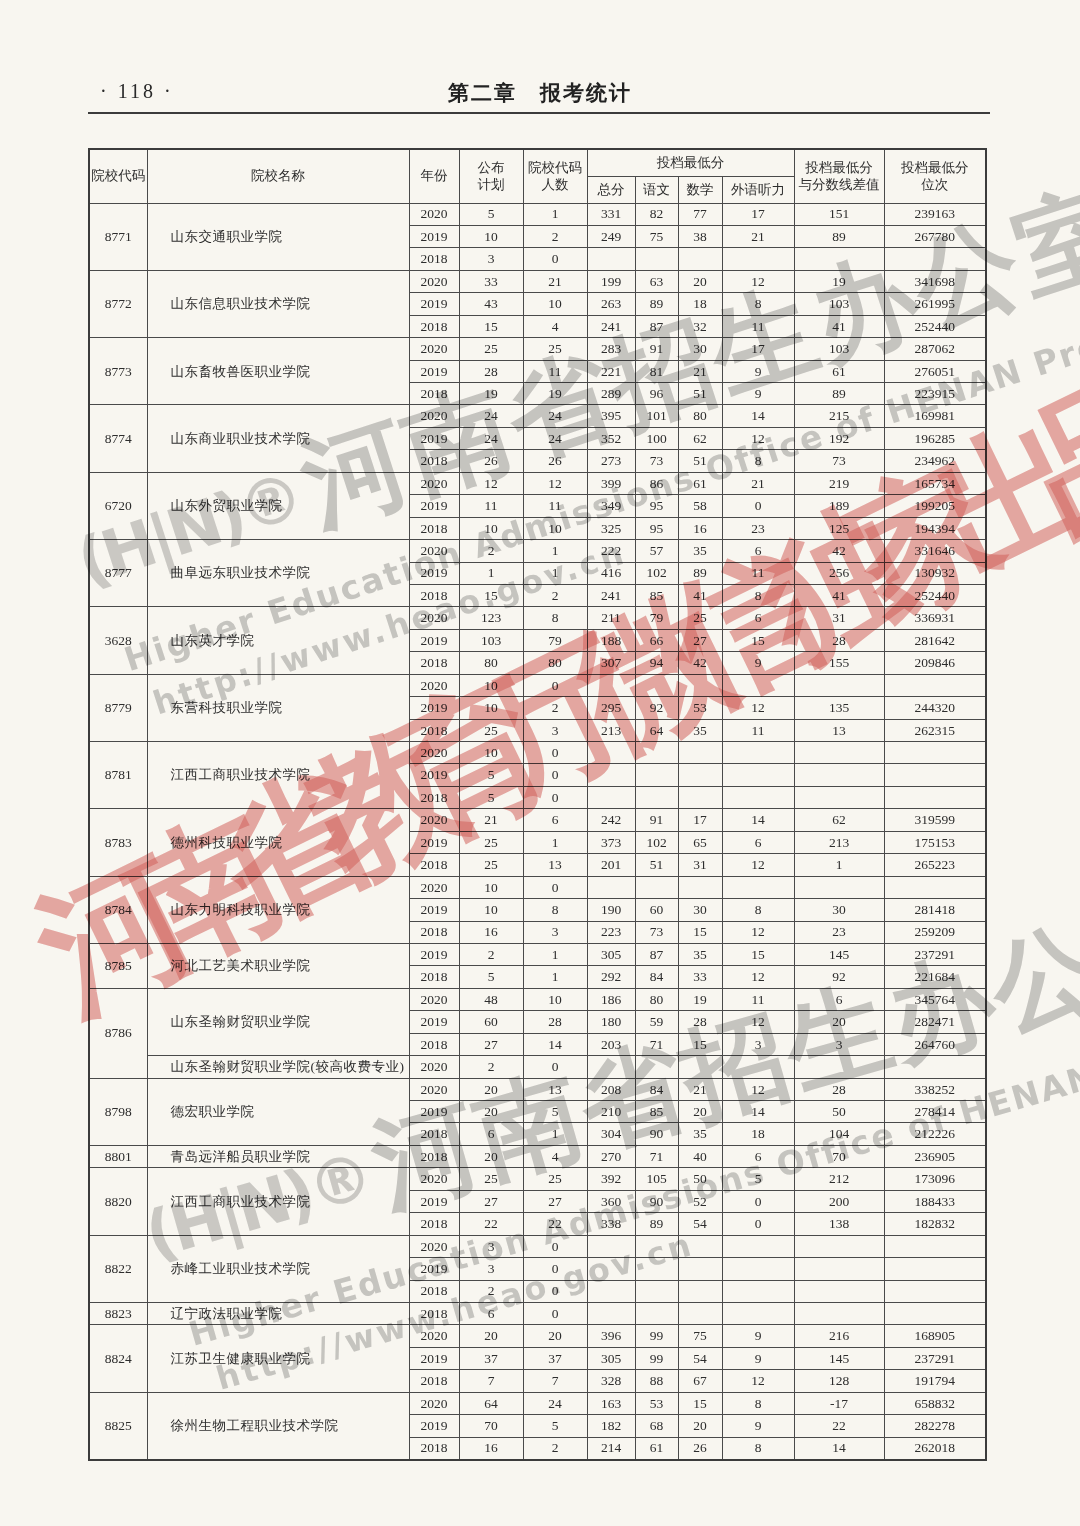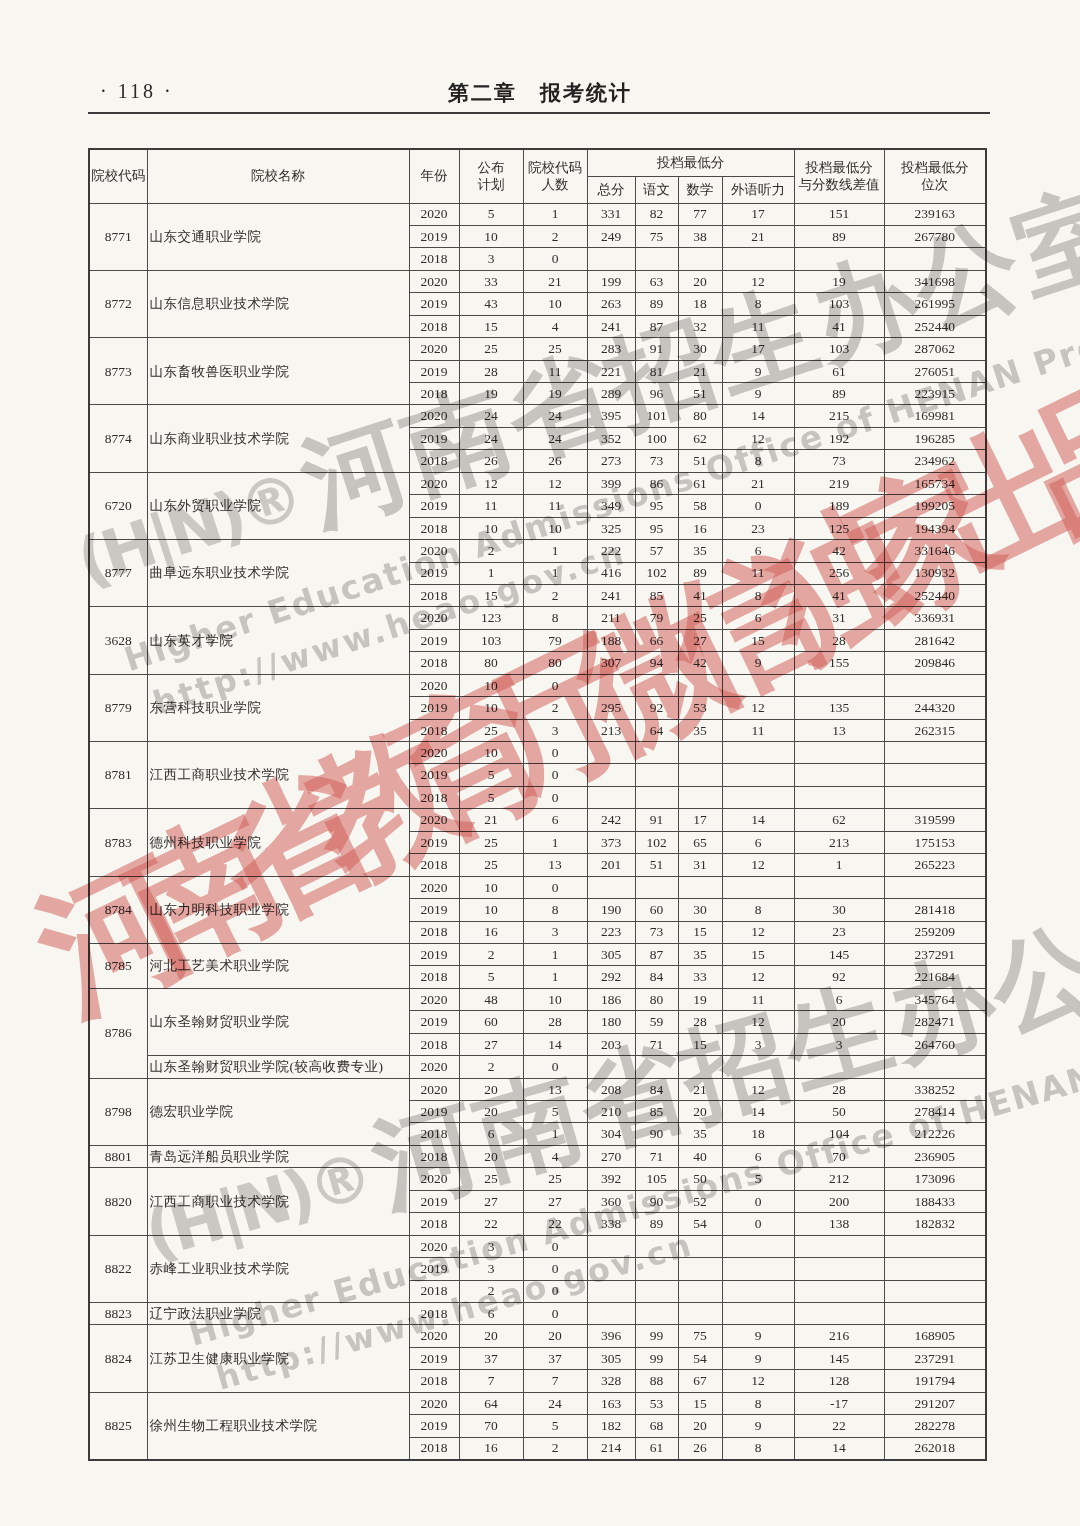--- a/index.html
+++ b/index.html
@@ -39,21 +39,21 @@
     padding:0; overflow:hidden;
   }
   .tbl thead th {
     font-weight:normal; font-size:13.5px;
     line-height:1.3; white-space:pre-line; padding:2px 1px;
   }
   .tbl thead tr.h1 { height:27px; }
   .tbl thead tr.h2 { height:27px; }
   .tbl tbody tr { height:22.45px; }
   .tbl tbody td { font-size:13.5px; line-height:1; padding:0 2px; }
-  .tbl td.col-name { text-align:left; padding-left:2px; letter-spacing:0.5px; }
+  .tbl td.col-name { text-align:left; padding-left:23px; letter-spacing:0.5px; }
   
   .wm { position:absolute; pointer-events:none; white-space:nowrap;
         transform-origin:0 0; mix-blend-mode:multiply; }
   .wm-gray { z-index:2; color:rgba(118,118,118,0.38);
         font-family:"DejaVu Sans","Liberation Sans",sans-serif; font-weight:bold; }
   .wm-gray-1 { left:58px; top:498px; transform:rotate(-18deg); }
   .wm-gray-2 { left:128px; top:1170px; transform:rotate(-16deg); }
   .gray-line1 { display:flex; align-items:center; }
   .gray-logo  { font-size:64px; letter-spacing:-4px; margin-right:10px; opacity:0.9; }
   .gray-big   { font-size:104px; letter-spacing:3px; }
@@ -736,21 +736,21 @@
         <td rowspan="3">8825</td>
         <td rowspan="3" class="col-name">徐州生物工程职业技术学院</td>
         <td>2020</td>
         <td>64</td>
         <td>24</td>
         <td>163</td>
         <td>53</td>
         <td>15</td>
         <td>8</td>
         <td>-17</td>
-        <td>291207</td>
+        <td>658832</td>
       </tr>
       <tr>
         <td>2019</td>
         <td>70</td>
         <td>5</td>
         <td>182</td>
         <td>68</td>
         <td>20</td>
         <td>9</td>
         <td>22</td>

